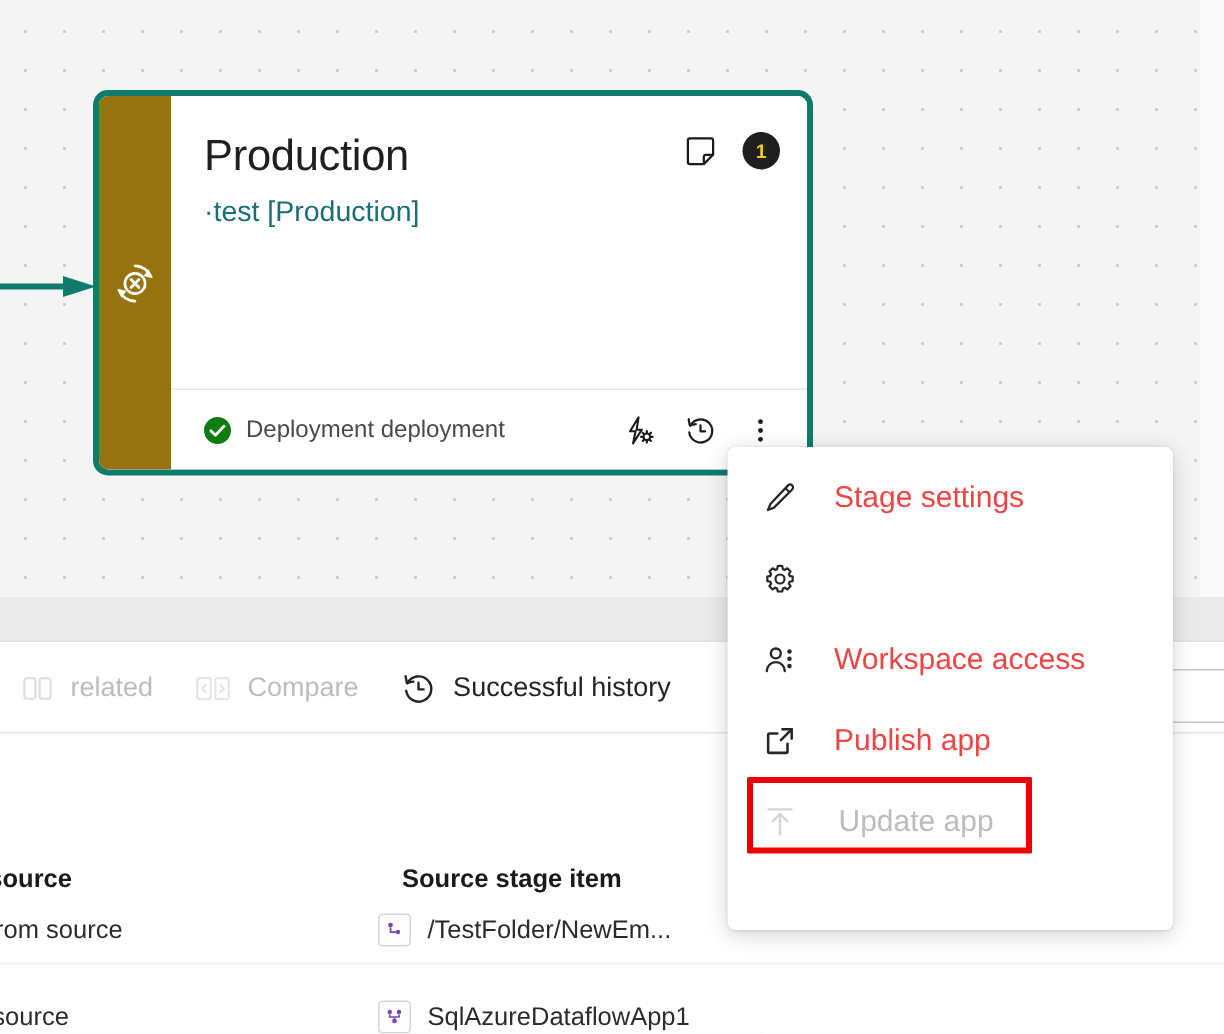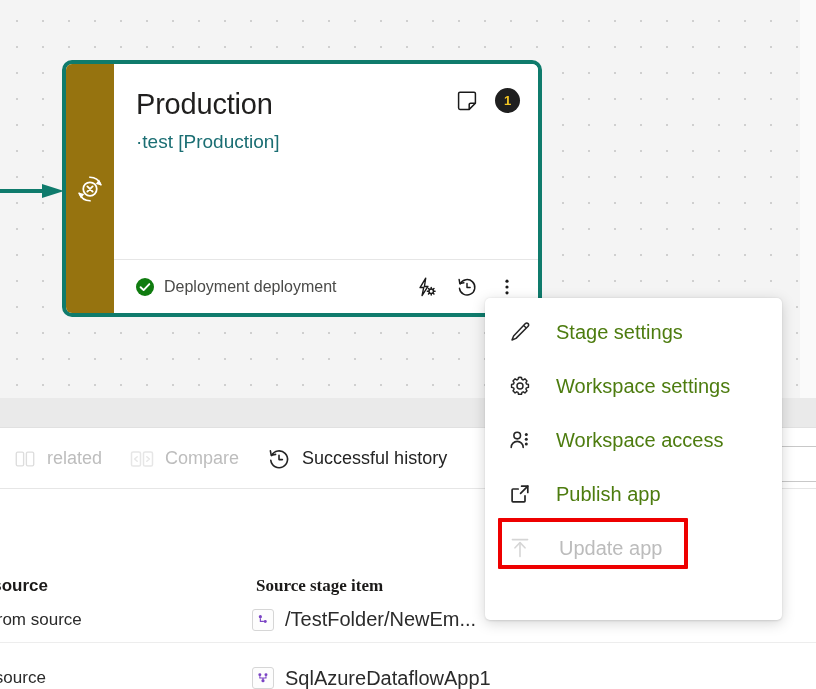--- a/index.html
+++ b/index.html
@@ -201,21 +201,21 @@
     display: flex;
     align-items: center;
   }
   .th {
     font-size: 17px;
     font-weight: bold;
     color: #1b1a19;
     white-space: nowrap;
   }
   #th-0 { position: absolute; left: -38px; }
-  #th-1 { position: absolute; left: 256px; font-family: Liberation Serif, serif; }
+  #th-1 { position: absolute; left: 268px; }
 
   .trow {
     position: absolute;
     left: 0; width: 816px; height: 46px;
     display: flex;
     align-items: center;
     border-bottom: 1px solid #ededed;
   }
   #trow-0 { top: 597px; }
   #trow-1 { top: 655px; border-bottom: none; }
@@ -236,21 +236,21 @@
   }
   .item-chip {
     width: 22px; height: 22px;
     border: 1px solid #d6d6d6;
     border-radius: 3px;
     background: #fdfdfd;
     display: flex;
     align-items: center;
     justify-content: center;
   }
-  .cell-b .cell-text { font-size: 20px; color: #2b2b2b; }
+  .cell-b .cell-text { font-size: 17px; color: #2b2b2b; }
 
   
   #context-menu {
     position: absolute;
     left: 485px; top: 298px;
     width: 297px; height: 322px;
     background: #ffffff;
     border-radius: 5px;
     box-shadow: 0 3px 14px rgba(0,0,0,0.17), 0 0.6px 2px rgba(0,0,0,0.11);
     padding: 7px 0 7px 0;
@@ -266,21 +266,21 @@
   }
   .menu-item .mi-icon {
     width: 26px; height: 26px;
     display: flex;
     align-items: center;
     justify-content: center;
     flex: 0 0 26px;
   }
   .menu-item .mi-label {
     font-size: 20px;
-    color: #4d7c0f;
+    color: #ef4444;
     white-space: nowrap;
   }
   .menu-item.disabled { cursor: default; gap: 26px; }
   .menu-item.disabled .mi-label { color: #bcbcbc; }
   .menu-item.disabled .mi-icon svg { opacity: 0.35; }
 
   #highlight-box {
     position: absolute;
     left: 498px; top: 518px;
     width: 190px; height: 51px;
@@ -454,21 +454,20 @@
     </div>
 
 
     <div class="menu-item">
       <span class="mi-icon">
         <svg width="24" height="24" viewBox="0 0 24 24">
           <path d="M12 3.2 l1.5 0.25 0.45 2.0 1.25 0.52 1.72 -1.12 2.12 2.12 -1.12 1.72 0.52 1.25 2.0 0.45 0 3.0 -2.0 0.45 -0.52 1.25 1.12 1.72 -2.12 2.12 -1.72 -1.12 -1.25 0.52 -0.45 2.0 -3.0 0 -0.45 -2.0 -1.25 -0.52 -1.72 1.12 -2.12 -2.12 1.12 -1.72 -0.52 -1.25 -2.0 -0.45 0 -3.0 2.0 -0.45 0.52 -1.25 -1.12 -1.72 2.12 -2.12 1.72 1.12 1.25 -0.52 0.45 -2.0 z" fill="none" stroke="#262626" stroke-width="1.45" stroke-linejoin="round"></path>
           <circle cx="12" cy="12" r="3.0" fill="none" stroke="#262626" stroke-width="1.45"></circle>
         </svg>
       </span>
-      <span class="mi-label">Workspace settings</span>
     </div>
 
     <div class="menu-item">
       <span class="mi-icon">
         <svg width="24" height="24" viewBox="0 0 24 24">
           <circle cx="9.2" cy="7.6" r="3.3" fill="none" stroke="#262626" stroke-width="1.6"></circle>
           <path d="M3.2 19.4 a6.0 6.0 0 0 1 12.0 0" fill="none" stroke="#262626" stroke-width="1.6" stroke-linecap="round"></path>
           <circle cx="18.3" cy="6.4" r="1.5" fill="#262626"></circle>
           <circle cx="18.3" cy="11.2" r="1.5" fill="#262626"></circle>
           <circle cx="18.3" cy="16.0" r="1.5" fill="#262626"></circle>

